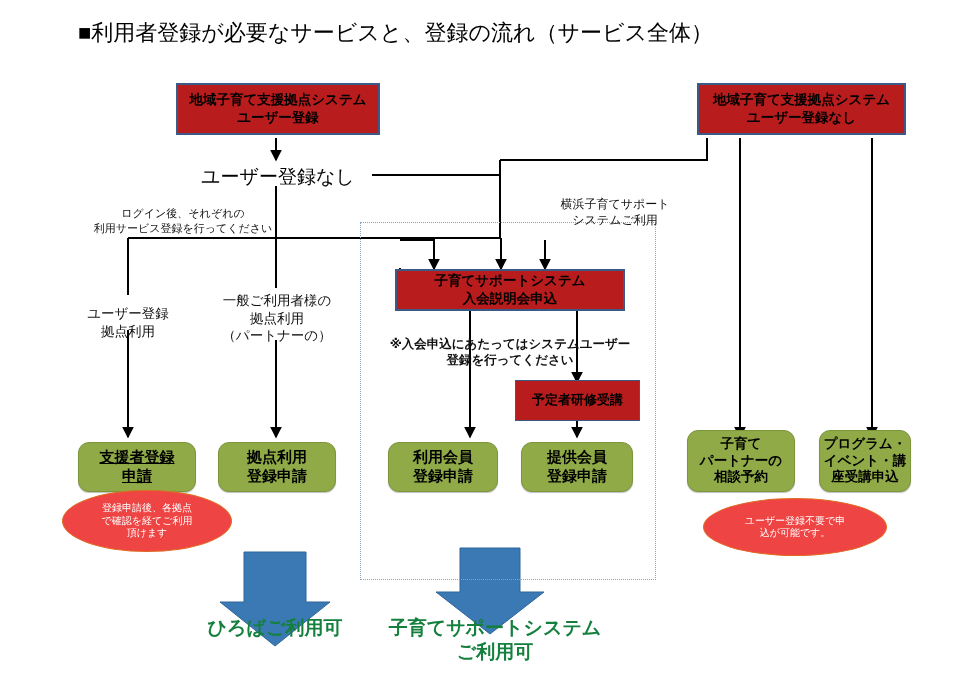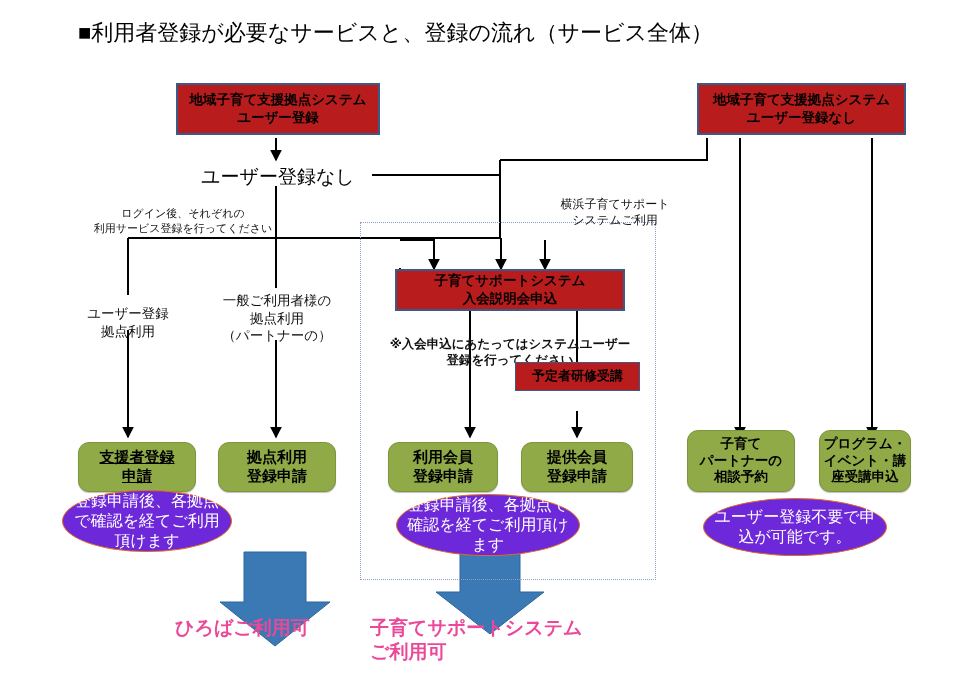--- a/index.html
+++ b/index.html
@@ -42,43 +42,43 @@
     display:flex;align-items:center;justify-content:center;
     text-align:center;
     font-size:15px;font-weight:bold;line-height:1.25;
     color:#000;
     box-shadow:0 1px 1px rgba(0,0,0,.25);
   }
   .greenbox.sm{font-size:13.5px;}
 
   
   .ellipse{
-    background:#6d28d9;
+    background:#ef4444;
     border:1.2px solid #e06b20;
     border-radius:50%;
     display:flex;align-items:center;justify-content:center;
     text-align:center;
     color:#ffffff;
-    font-size:16px;line-height:1.25;
+    font-size:10px;line-height:1.25;
     padding:0 10px;
   }
 
   
   .note{
     font-size:11px;line-height:1.35;color:#111;text-align:center;white-space:pre-line;
   }
   .note.c{text-align:center;}
   .label{
     font-size:13.5px;line-height:1.3;color:#111;text-align:center;white-space:pre-line;
   }
   .login{
     font-size:19px;color:#000;white-space:nowrap;
   }
   .outlabel{
-    font-size:19px;font-weight:bold;color:#ec4899;white-space:pre-line;line-height:1.25;
+    font-size:19px;font-weight:bold;color:#15803d;text-align:center;white-space:pre-line;line-height:1.25;
   }
   .dotted-region{
     border:1px dotted #8aa0bf;
   }
 </style>
 </head>
 <body>
 
 <div id="stage">
 
@@ -164,21 +164,21 @@
   <div class="abs label" style="left:201px;top:292px;width:152px;">一般ご利用者様の
 拠点利用
 （パートナーの）</div>
 
   <div class="abs label" style="left:372px;top:336px;width:276px;font-size:12.5px;font-weight:bold;">※入会申込にあたってはシステムユーザー
 登録を行ってください</div>
 
   <div class="abs syskit" style="left:395px;top:269px;width:230px;height:42px;white-space:pre-line;font-size:13.5px;">子育てサポートシステム
 入会説明会申込</div>
 
-  <div class="abs syskit thin" style="left:515px;top:362px;width:125px;height:29px;font-size:13px;">予定者研修受講</div>
+  <div class="abs syskit thin" style="left:515px;top:380px;width:125px;height:41px;font-size:13px;">予定者研修受講</div>
 
   <div class="abs greenbox" style="left:78px;top:442px;width:118px;height:50px;white-space:pre-line;text-decoration:underline;">支援者登録
 申請</div>
 
   <div class="abs greenbox" style="left:218px;top:442px;width:118px;height:50px;white-space:pre-line;">拠点利用
 登録申請</div>
 
   <div class="abs greenbox" style="left:388px;top:442px;width:110px;height:50px;white-space:pre-line;">利用会員
 登録申請</div>
 
@@ -190,23 +190,20 @@
 相談予約</div>
 
   <div class="abs greenbox sm" style="left:819px;top:430px;width:92px;height:62px;white-space:pre-line;">プログラム・
 イベント・講
 座受講申込</div>
 
   <div class="abs ellipse" style="left:62px;top:490px;width:170px;height:62px;white-space:pre-line;">登録申請後、各拠点
 で確認を経てご利用
 頂けます</div>
 
-  <div class="abs ellipse" style="left:396px;top:494px;width:184px;height:62px;white-space:pre-line;">登録申請後、各拠点で
-確認を経てご利用頂け
-ます</div>
 
   <div class="abs ellipse" style="left:703px;top:498px;width:184px;height:58px;white-space:pre-line;">ユーザー登録不要で申
 込が可能です。</div>
 
   <div class="abs outlabel" style="left:175px;top:616px;width:200px;">ひろばご利用可</div>
 
   <div class="abs outlabel" style="left:370px;top:616px;width:250px;">子育てサポートシステム
 ご利用可</div>
 
 </div>

